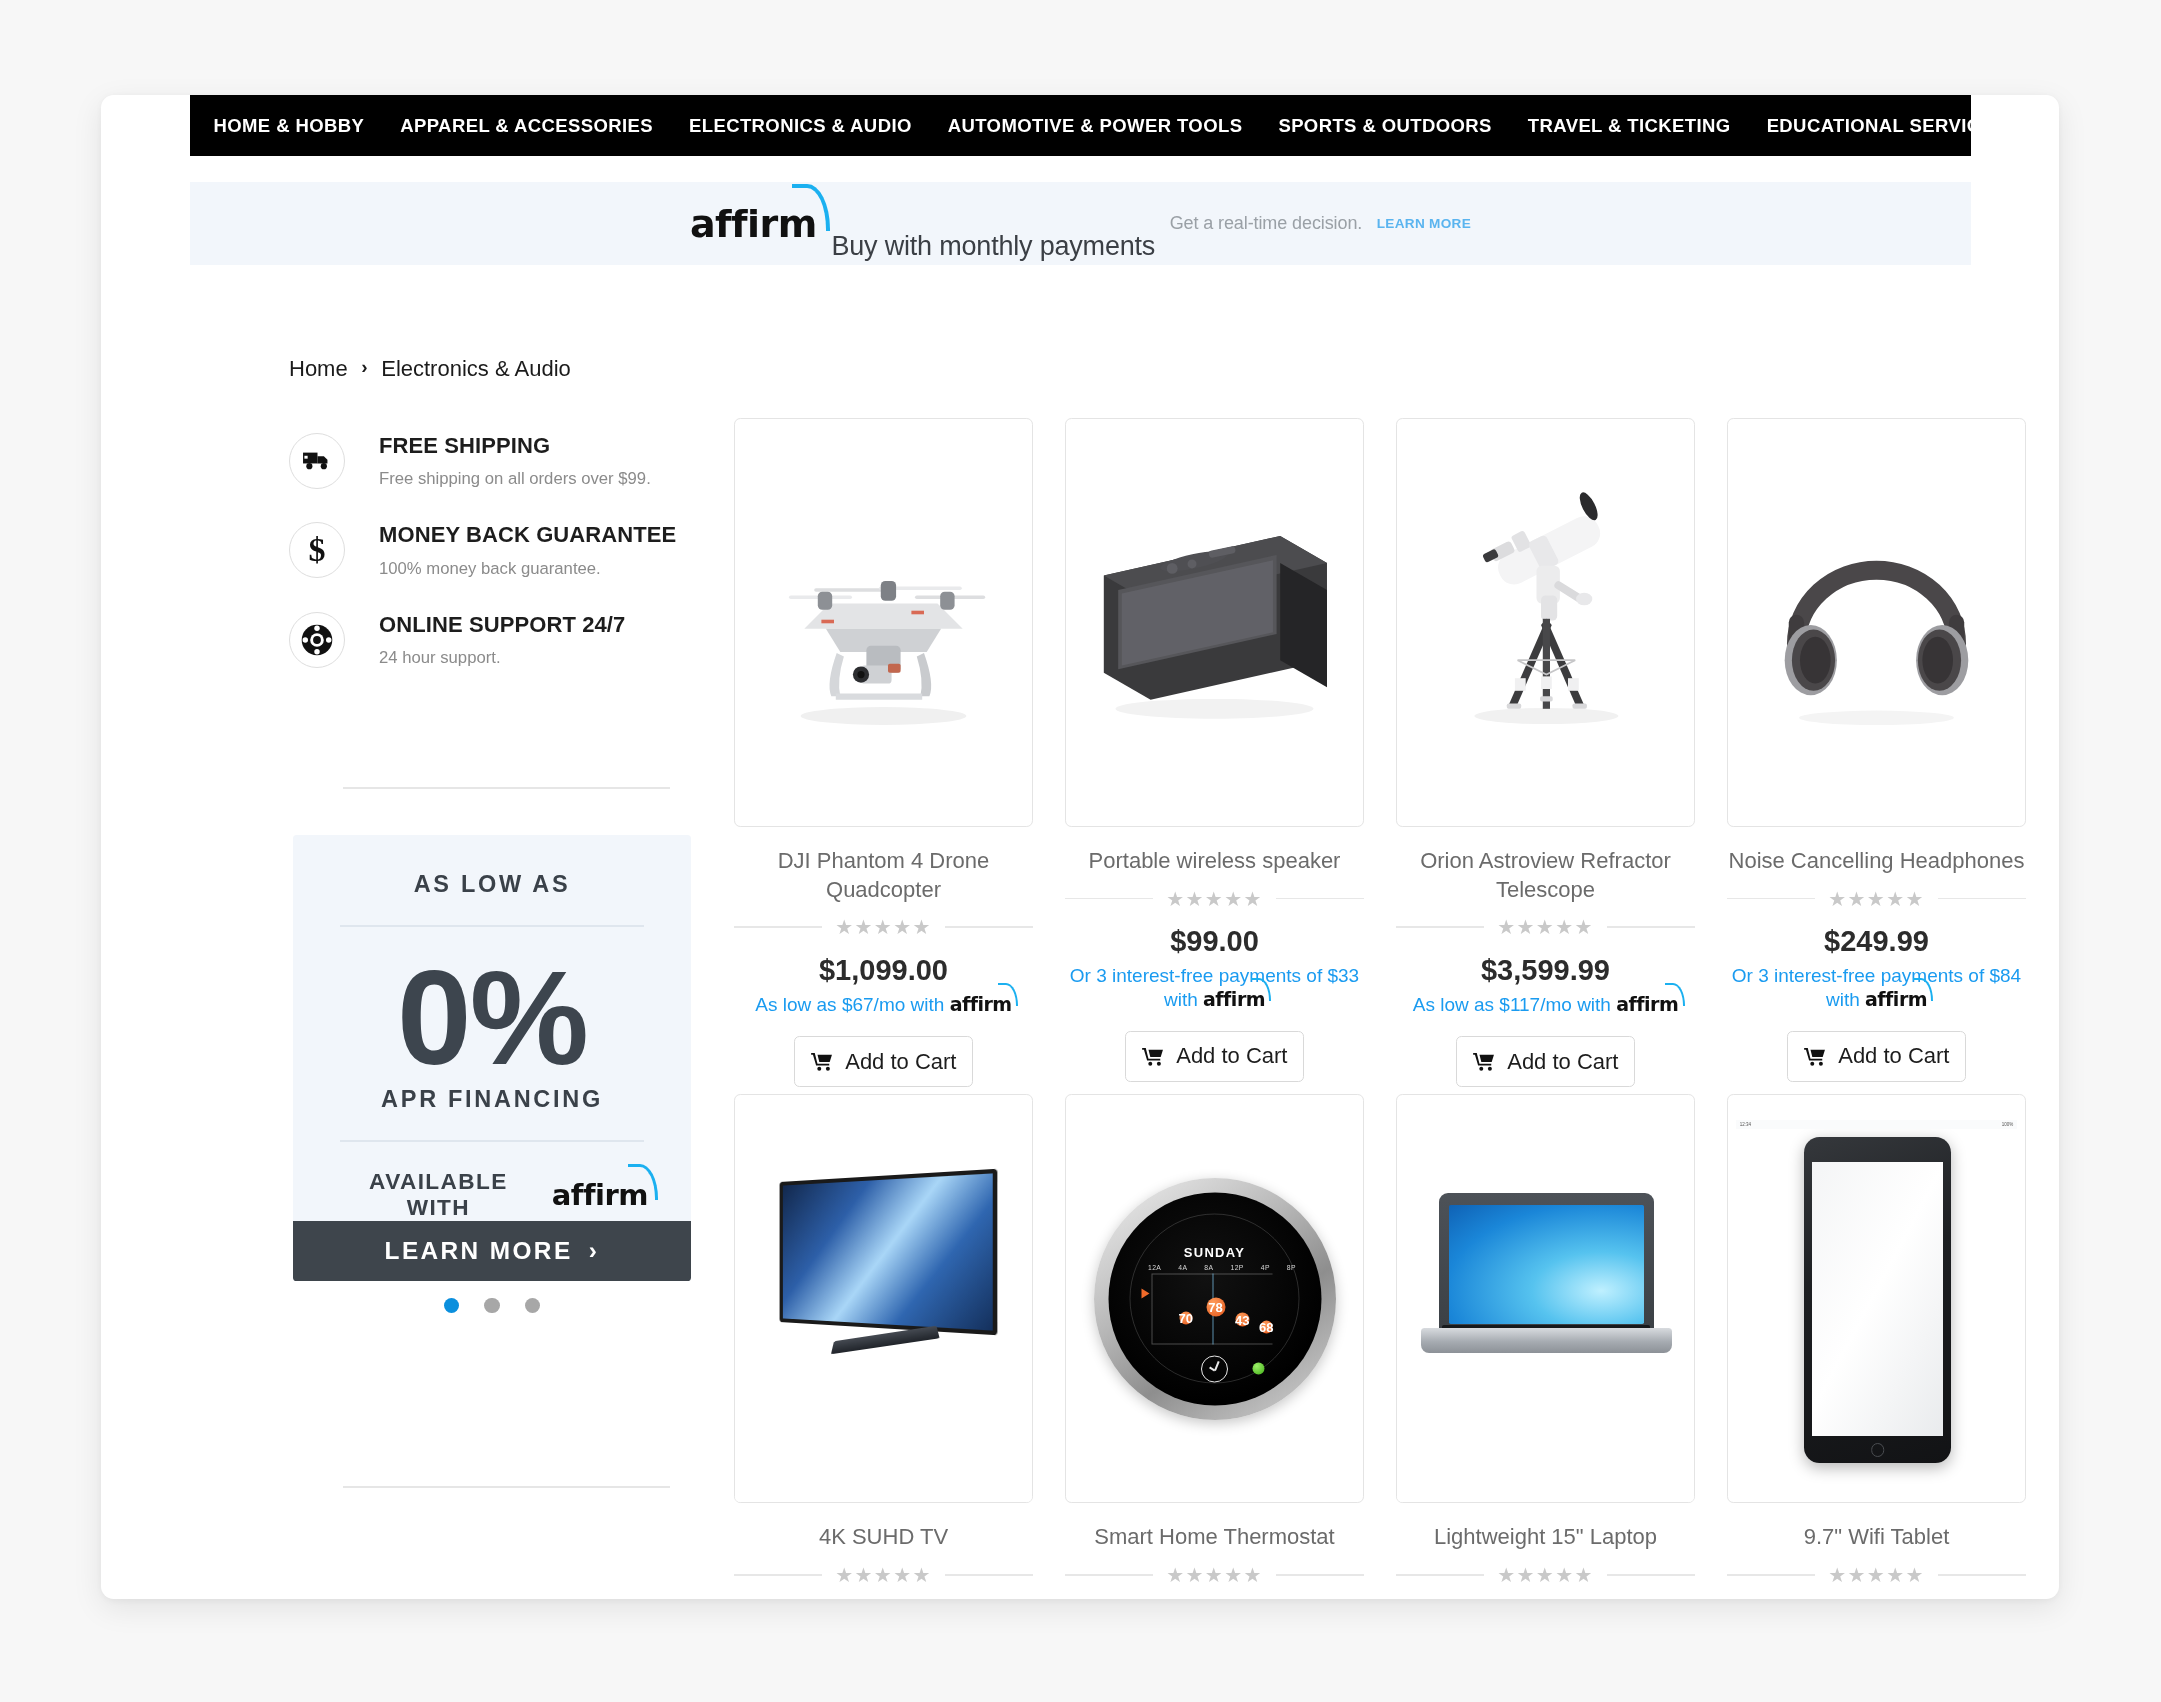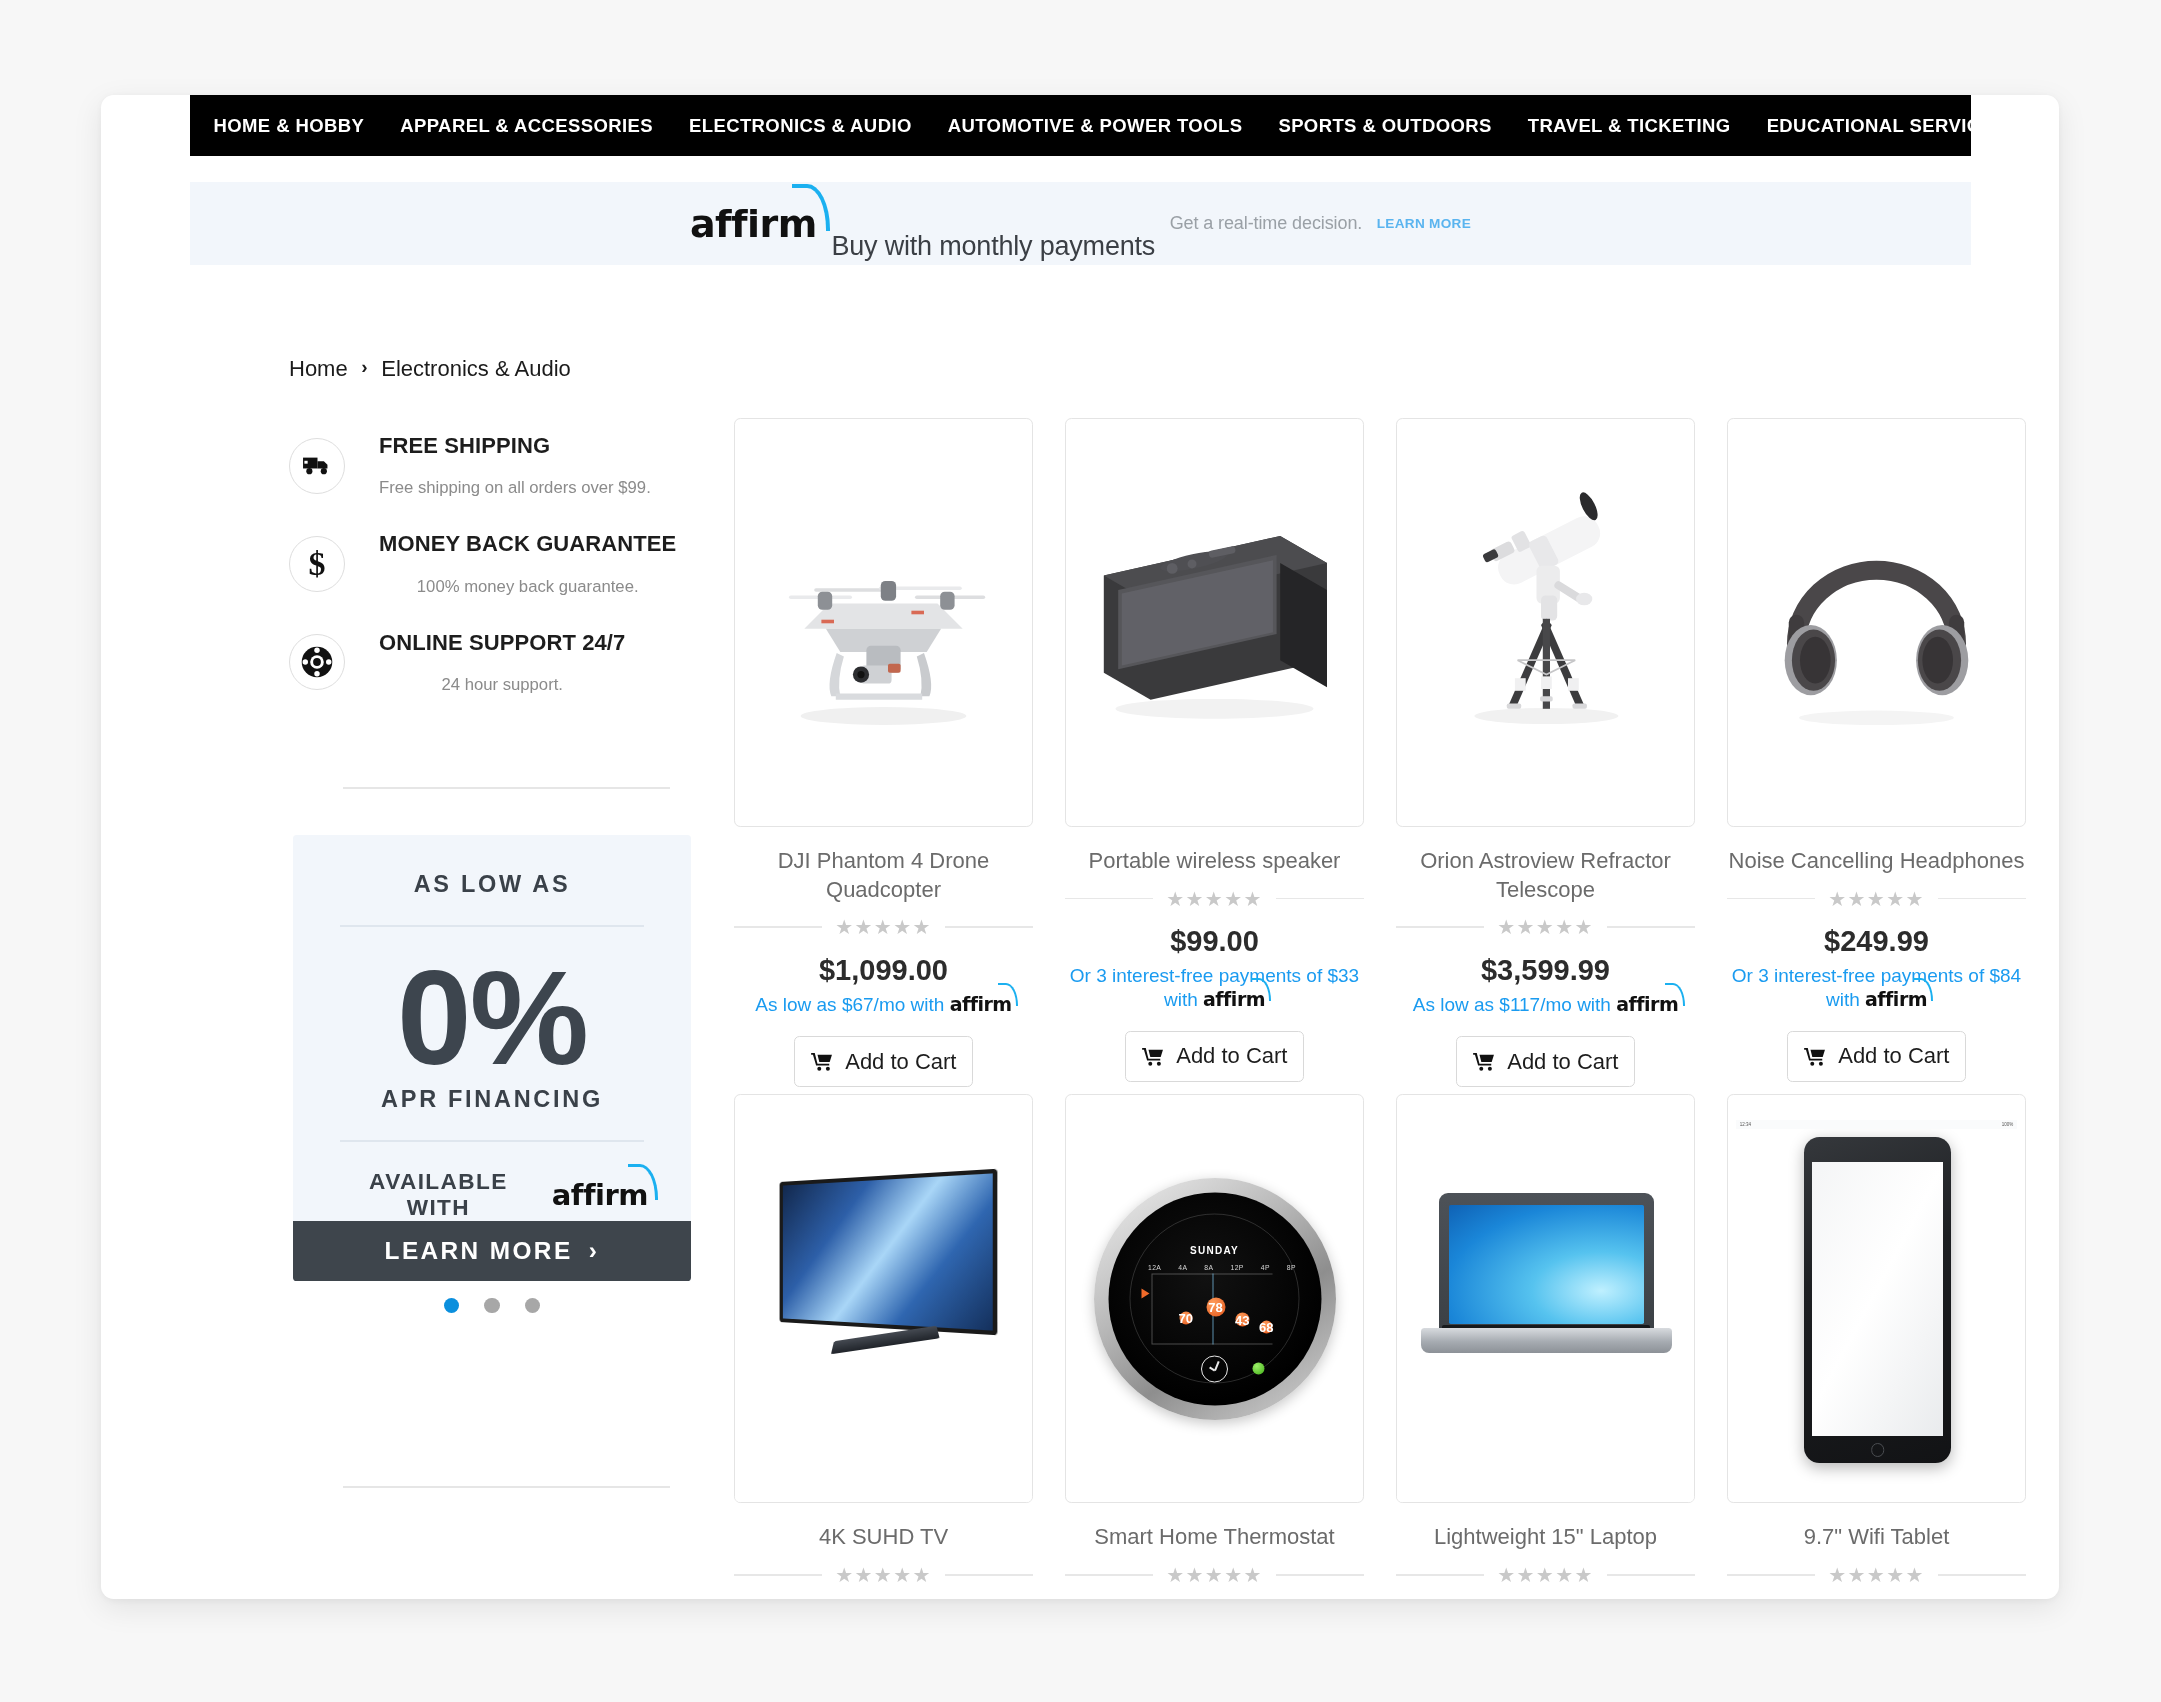--- a/index.html
+++ b/index.html
@@ -96,21 +96,21 @@
   }
   .feature-circle {
     width: 56px; height: 56px; flex: 0 0 56px;
     border: 1.8px solid #dedede; border-radius: 50%;
     display: flex; align-items: center; justify-content: center;
   }
   .feature-title {
     font-size: 22px; font-weight: bold; color: #1d1d1d;
     letter-spacing: 0.1px; line-height: 1.15;
   }
-  .feature-sub { font-size: 16.7px; color: #8b8b8b; margin-top: 20px; text-align: center; }
+  .feature-sub { font-size: 16.7px; color: #8b8b8b; margin-top: 11px; }
 
   #sidebar-div1 {
     position: absolute; left: 242px; top: 692px;
     width: 327px; height: 1.8px; background: #e6e6e6;
   }
   #sidebar-div2 {
     position: absolute; left: 242px; top: 1391px;
     width: 327px; height: 1.8px; background: #e6e6e6;
   }
 
@@ -232,21 +232,21 @@
     width: 213px; height: 213px; border-radius: 50%;
     background: radial-gradient(circle at 46% 40%, #111 0%, #000 72%);
   }
   .th-ring {
     position:absolute; left:50%; top:50%; transform:translate(-50%,-50%);
     width: 170px; height: 170px; border-radius:50%;
     border: 0.9px solid rgba(255,255,255,0.16);
   }
   .th-day {
     position:absolute; left:0; right:0; top:52px; text-align:center;
-    color:#fff; font-size:10px; font-weight:bold; letter-spacing:1.3px;
+    color:#fff; font-size:13px; font-weight:bold; letter-spacing:1.3px;
   }
   .th-times {
     position:absolute; left:40px; right:25px; top:71px;
     display:flex; justify-content:space-between;
     color:#d8d8d8; font-size:6.8px; letter-spacing:0.4px;
   }
   .th-chart {
     position:absolute; left:43px; top:81px; width:121px; height:71px;
     border:0.9px solid rgba(255,255,255,0.28); border-right:none;
   }

